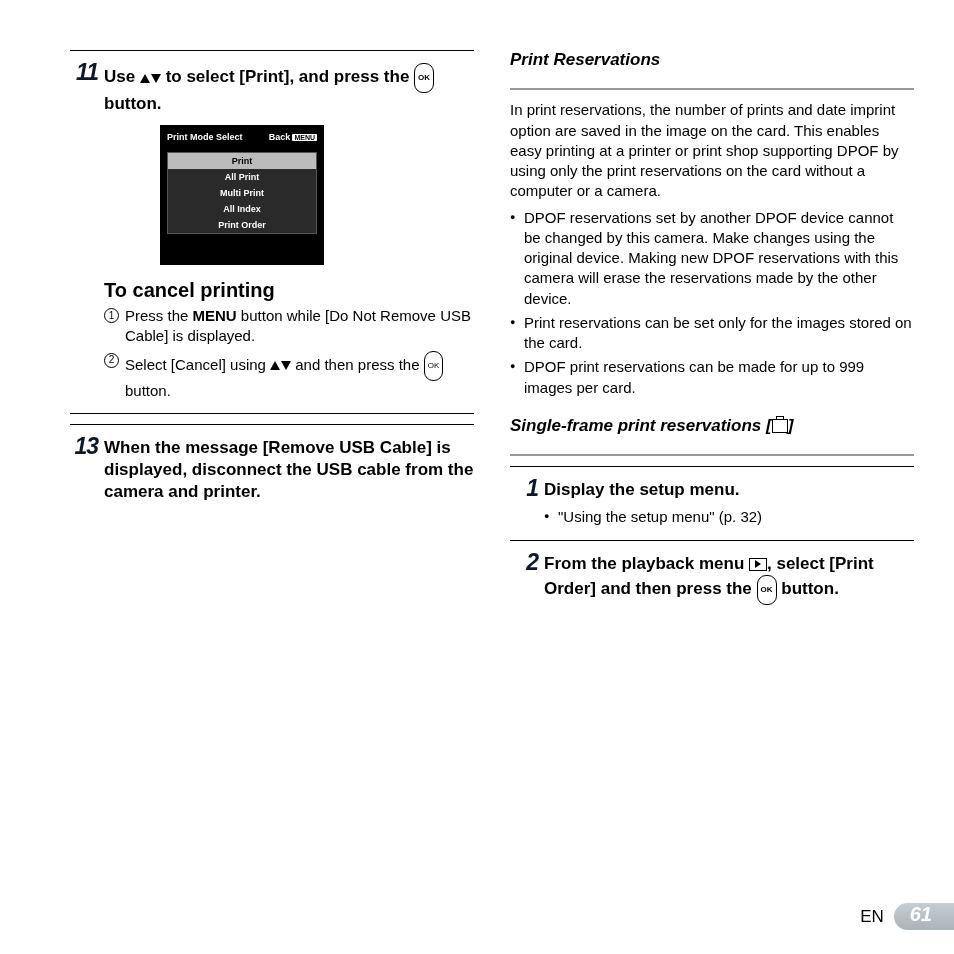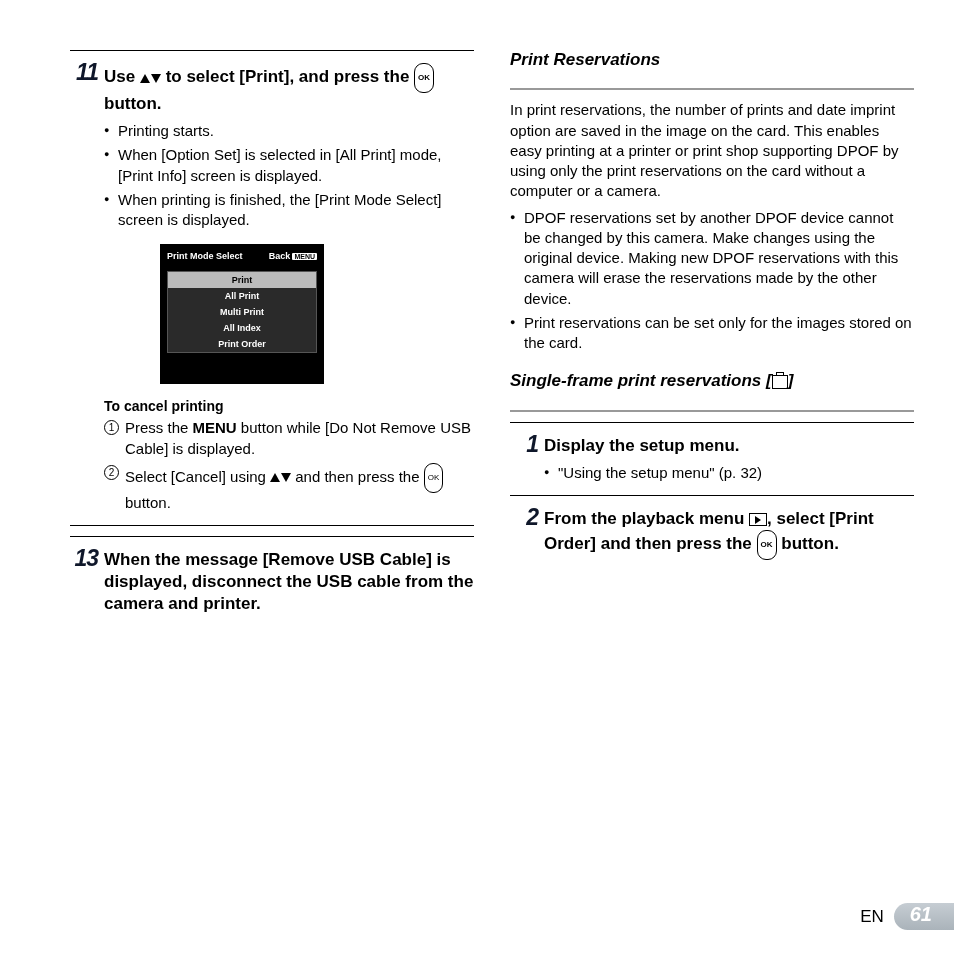--- a/index.html
+++ b/index.html
@@ -106,21 +106,21 @@
     background: #fff;
     color: #000;
     padding: 0 2px;
     font-size: 7px;
     border-radius: 1px;
     margin-left: 2px;
     font-weight: bold;
   }
   .sub-head {
     font-weight: bold;
-    font-size: 14px;
+    font-size: 20px;
     margin: 8px 0 4px 34px;
   }
   .numlist {
     margin-left: 34px;
   }
   .numlist .row {
     display: flex;
     gap: 6px;
     font-size: 15px;
     line-height: 1.35;
@@ -235,25 +235,20 @@
 <div class="page">
   <div class="col">
     <div class="rule"></div>
 
     <div class="step">
       <div class="step-num">11</div>
       <div class="step-body">
         <div class="step-title">
           <span>Use </span><span class="icon-tri-up"></span><span class="icon-tri-down"></span><span> to select [Print], and press the </span><span class="ok-btn">OK</span><span> button.</span>
         </div>
-        <ul class="bullets">
-          <li>Printing starts.</li>
-          <li>When [Option Set] is selected in [All Print] mode, [Print Info] screen is displayed.</li>
-          <li>When printing is finished, the [Print Mode Select] screen is displayed.</li>
-        </ul>
       </div>
     </div>
 
     <div class="screen">
       <div class="screen-header">
         <span>Print Mode Select</span>
         <span><span>Back</span><span class="back-badge">MENU</span></span>
       </div>
       <div class="menu-box">
         <div class="menu-item sel">Print</div>
@@ -286,20 +281,21 @@
       </div>
     </div>
   </div>
 
   <div class="col">
     <div class="section-title">Print Reservations</div>
     <div class="para">In print reservations, the number of prints and date imprint option are saved in the image on the card. This enables easy printing at a printer or print shop supporting DPOF by using only the print reservations on the card without a computer or a camera.</div>
     <ul class="bullets" style="margin-left:0;">
       <li>DPOF reservations set by another DPOF device cannot be changed by this camera. Make changes using the original device. Making new DPOF reservations with this camera will erase the reservations made by the other device.</li>
       <li>Print reservations can be set only for the images stored on the card.</li>
+      <li>DPOF print reservations can be made for up to 999 images per card.</li>
     </ul>
 
     <div class="section-title" style="margin-top:18px;">
       <span>Single-frame print reservations [</span><span class="print-ico"></span><span>]</span>
     </div>
 
     <div class="rule" style="margin-top:10px;"></div>
     <div class="step">
       <div class="step-num">1</div>
       <div class="step-body">

